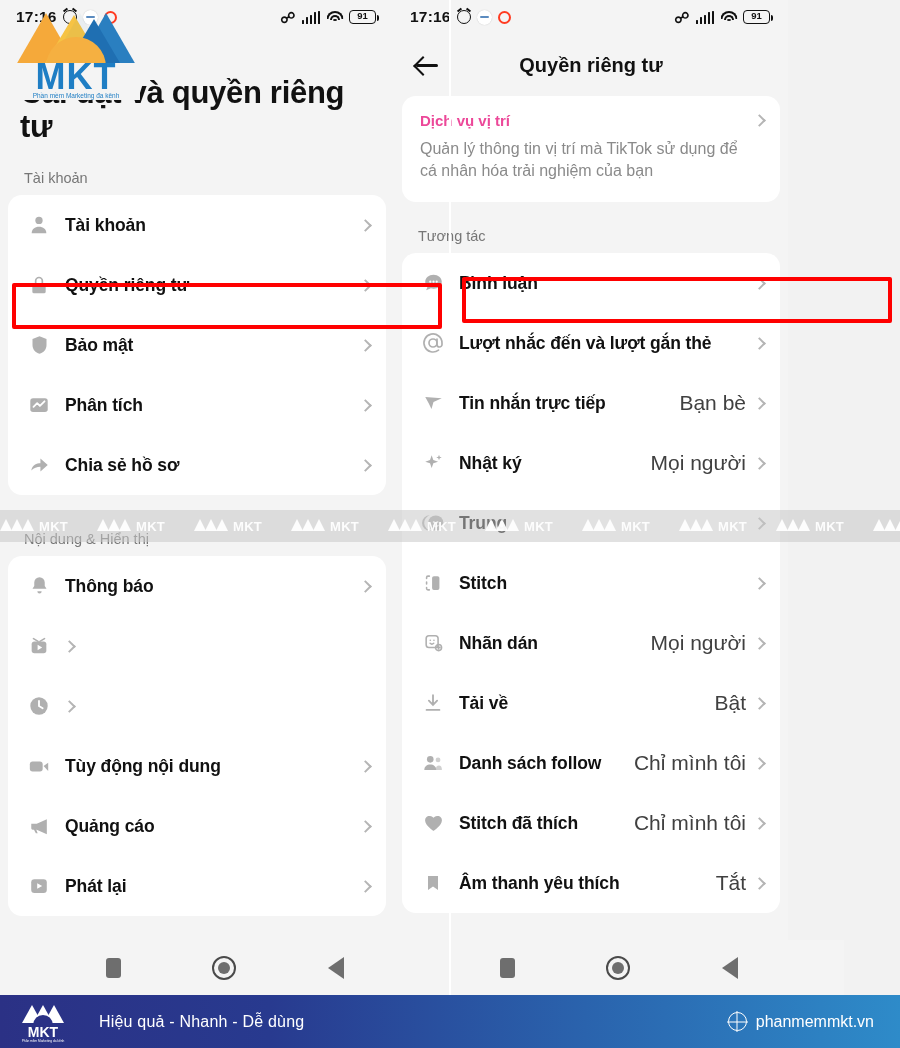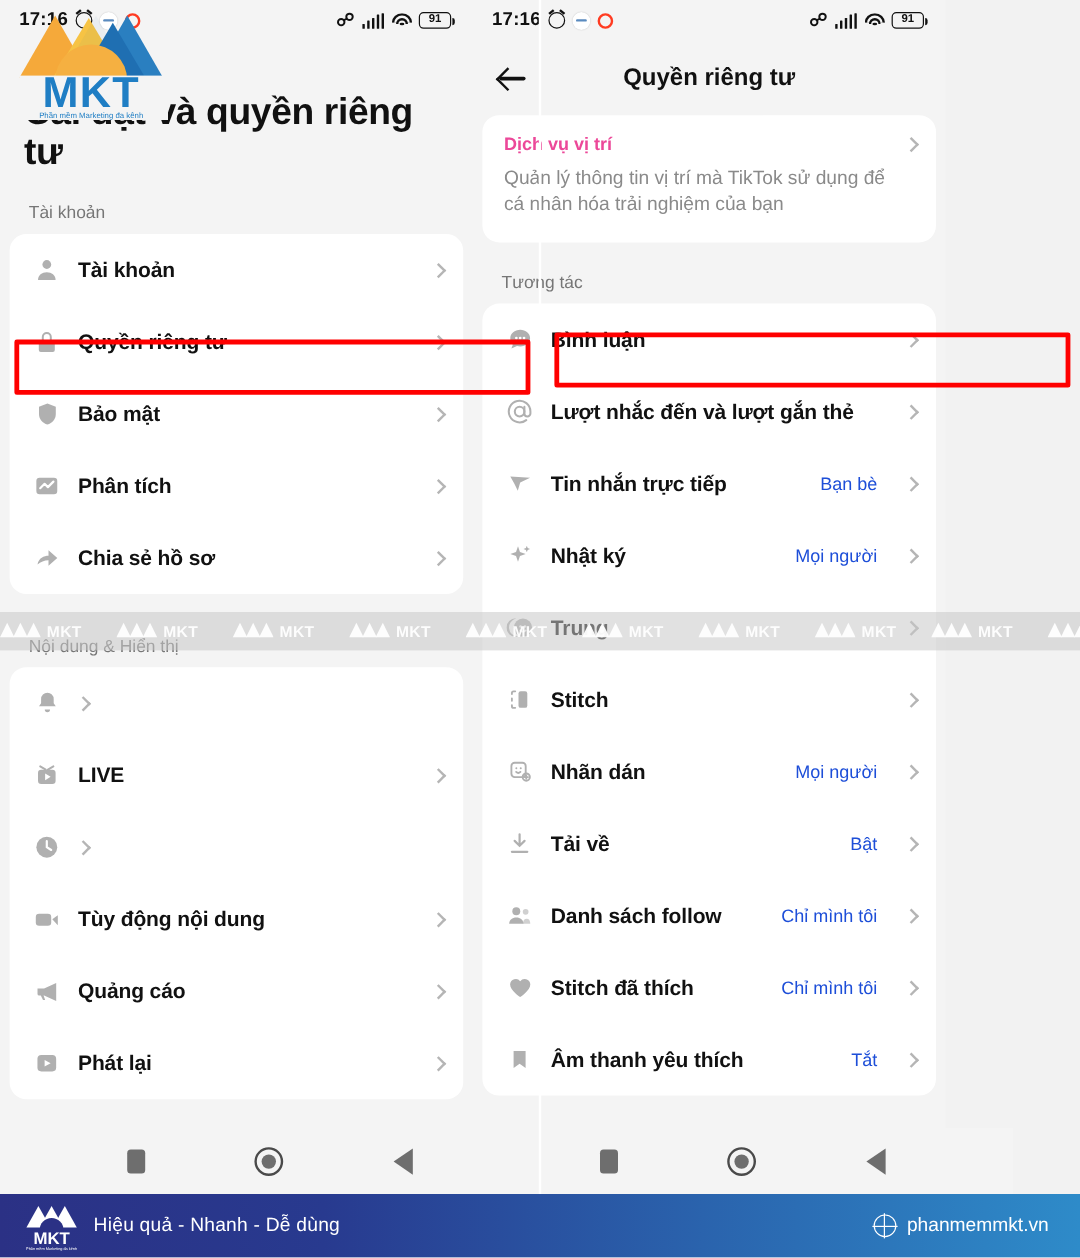--- a/index.html
+++ b/index.html
@@ -65,21 +65,21 @@
   .back-arrow:after  { content:""; position:absolute; left:4px; top:9px; width:12px; height:12px;
                        border-left:2.6px solid #111; border-bottom:2.6px solid #111; transform:rotate(45deg); }
   .appbar-title { position:absolute; left:0; right:0; text-align:center; font-size:20px; font-weight:700; color:#111; }
 
   
   .card { background:#fff; border-radius:14px; margin:0 8px; overflow:hidden; }
   .row { display:flex; align-items:center; height:60px; padding:0 16px 0 18px; cursor:pointer; }
   .row .ic { width:26px; min-width:26px; height:26px; margin-right:13px;
              display:flex; align-items:center; justify-content:center; color:#b0b0b0; }
   .row .lbl { font-size:17.5px; font-weight:600; color:#111; flex:1; letter-spacing:-.1px; white-space:nowrap; }
-  .row .val { font-size:15px; color:#1d4ed8; margin-right:24px; white-space:nowrap; }
+  .row .val { font-size:21px; color:#404040; margin-right:9px; white-space:nowrap; }
   .chev { width:9px; height:9px; border-right:2px solid #b5b5b5; border-top:2px solid #b5b5b5;
           transform:rotate(45deg); }
 
   .row.highlight { position:relative; }
   .hl-box { position:absolute; border:4px solid #ff0000; border-radius:2px; pointer-events:none; z-index:6; }
 
   
   .loc-block { padding:16px 16px 20px 18px; }
   .loc-head { display:flex; align-items:center; }
   .loc-title { font-size:15px; font-weight:700; color:#ec4899; flex:1; }
@@ -100,21 +100,21 @@
                 display:flex; align-items:center; justify-content:center; }
   .nav-circle i { width:12px; height:12px; border-radius:50%; background:#6e6e6e; display:block; }
   .nav-tri { width:0; height:0; border-top:11px solid transparent; border-bottom:11px solid transparent;
              border-right:16px solid #6e6e6e; }
 
   
   .footer { position:absolute; left:0; bottom:0; width:900px; height:53px;
             background:linear-gradient(90deg,#2b3185 0%,#283a8f 30%,#2a63ad 65%,#2e8bc9 100%);
             display:flex; align-items:center; justify-content:space-between; padding:0 26px 0 20px; }
   .footer-left { display:flex; align-items:center; gap:12px; }
-  .footer-tag { color:#fff; font-size:16px; letter-spacing:.2px; }
+  .footer-tag { color:#fff; font-size:16px; letter-spacing:.2px;margin-left:21px; }
   .footer-right { display:flex; align-items:center; gap:9px; }
   .footer-url { color:#fff; font-size:16px; }
   .globe { width:19px; height:19px; border-radius:50%; border:1.8px solid #fff; position:relative; }
   .globe:before { content:""; position:absolute; left:50%; top:-1.8px; bottom:-1.8px; width:0;
                   border-left:1.6px solid #fff; transform:translateX(-50%); }
   .globe:after  { content:""; position:absolute; left:-1.8px; right:-1.8px; top:50%; height:0;
                   border-top:1.6px solid #fff; transform:translateY(-50%); }
   .divider-v { position:absolute; left:449px; top:0; width:2px; height:995px; background:#ffffff; z-index:5; }
 </style>
 </head>
@@ -218,31 +218,31 @@
 
     <div class="section-label" style="padding-top:36px">Nội dung &amp; Hiển thị</div>
     <div class="card">
       <div class="row">
         <span class="ic">
           <svg width="21" height="22" viewBox="0 0 24 24" fill="#b0b0b0">
               <path d="M12 2a6 6 0 016 6v4l2 3H4l2-3V8a6 6 0 016-6z"></path>
               <path d="M9.5 18a2.5 2.5 0 005 0z"></path>
             </svg>
         </span>
+        <span class="lbl">Thông báo</span>
         <span class="chev"></span>
       </div>
       <div class="row">
         <span class="ic">
           <svg width="22" height="22" viewBox="0 0 24 24">
               <path d="M6 4l5 3M18 4l-5 3" stroke="#b0b0b0" stroke-width="1.8" fill="none" stroke-linecap="round"></path>
               <rect x="4" y="7" width="16" height="13" rx="3" fill="#b0b0b0"></rect>
               <path d="M10.5 10.5l5 3-5 3z" fill="#fff"></path>
             </svg>
         </span>
-        <span class="lbl">LIVE</span>
         <span class="chev"></span>
       </div>
       <div class="row">
         <span class="ic">
           <svg width="22" height="22" viewBox="0 0 24 24">
               <circle cx="12" cy="12" r="9.5" fill="#b0b0b0"></circle>
               <path d="M12 6.5V12l4 2.5" stroke="#fff" stroke-width="2" fill="none" stroke-linecap="round"></path>
             </svg>
         </span>
         <span class="chev"></span>

